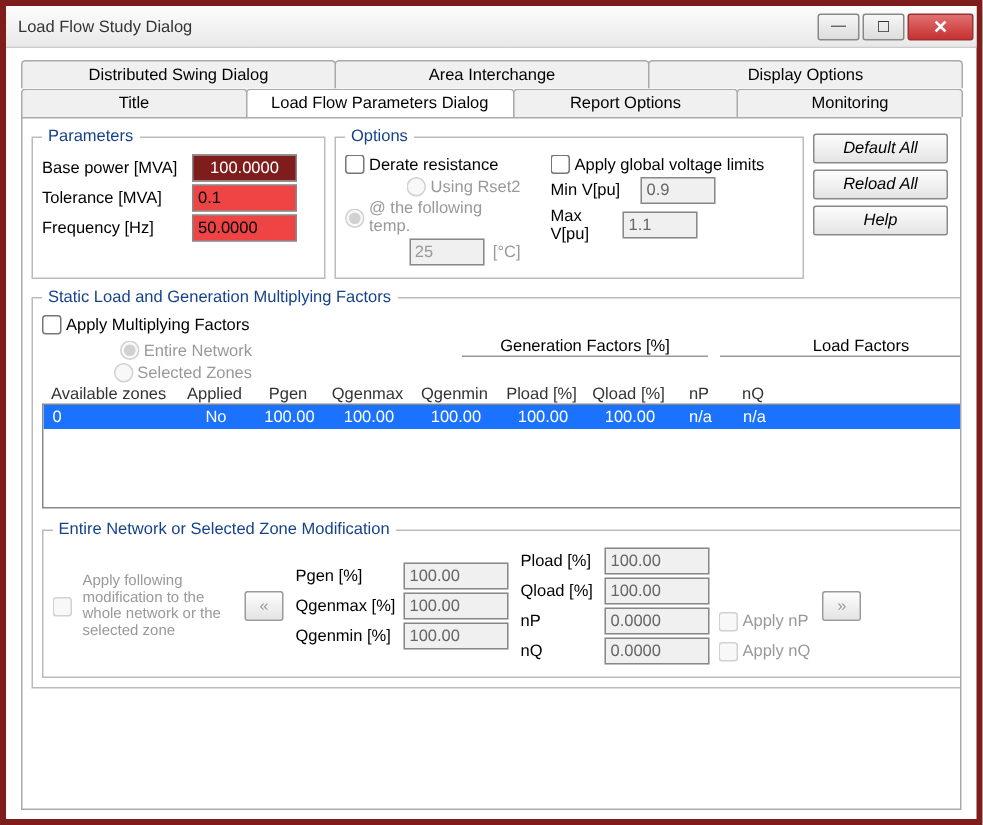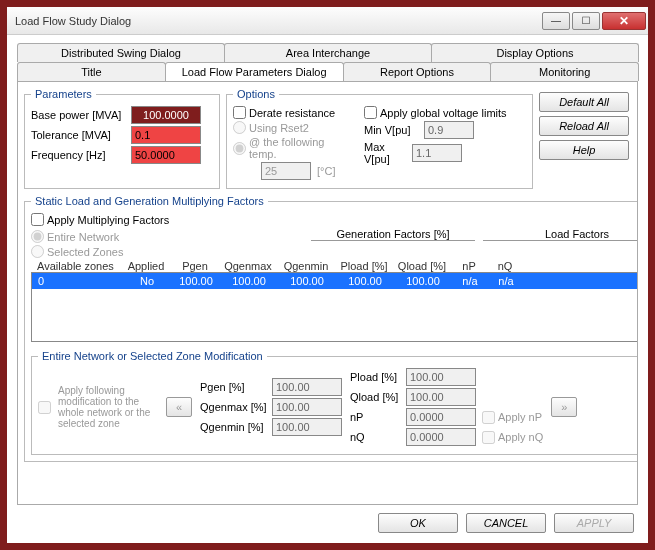--- a/index.html
+++ b/index.html
@@ -1,17 +1,17 @@
 <!DOCTYPE html>
 <html><head>
 <meta charset="utf-8">
 <style>
 * { box-sizing: border-box; font-family: "Segoe UI", Tahoma, sans-serif; font-size: 11px; }
 body { margin: 0; background: #aaa; width: 655px; height: 550px; overflow: hidden; }
-.window { width: 655px; height: 550px; background: #fff; border: 7px solid #7f1d1d; box-shadow: 2px 2px 6px rgba(0,0,0,.4); }
+.window { width: 655px; height: 550px; background: #fff; border: 4px solid #7f1d1d; box-shadow: 2px 2px 6px rgba(0,0,0,.4); }
 .titlebar { height: 28px; background: linear-gradient(#fdfdfd,#e8e8e8); display: flex; align-items: center; padding: 0 2px 0 8px; border-bottom: 1px solid #ccc; }
 .titlebar .title { flex: 1; color: #333; }
 .tbtn { width: 28px; height: 18px; margin-left: 2px; border: 1px solid #888; background: linear-gradient(#f6f6f6,#ddd); display: flex; align-items: center; justify-content: center; font-size: 10px; color: #333; border-radius: 2px; }
 .tbtn.close { background: linear-gradient(#e07070,#c83030); color: #fff; width: 44px; border-color: #933; font-weight: bold; font-size: 12px; }
 .client { padding: 8px 10px 6px 10px; height: calc(100% - 28px); display: flex; flex-direction: column; }
 .tabs { position: relative; }
 .tabrow { display: flex; }
 .tab { padding: 3px 16px; border: 1px solid #aaa; border-bottom: none; background: #f0f0f0; margin-right: -1px; border-radius: 3px 3px 0 0; cursor: default; white-space: nowrap; }
 .tab.active { background: #fff; position: relative; z-index: 2; }
 .tabrow.row1 .tab { flex: 1; text-align: center; }
@@ -19,21 +19,21 @@
 .tabbody { border: 1px solid #aaa; padding: 6px; background: #fff; flex: 1; overflow: hidden; }
 fieldset { border: 1px solid #bbb; margin: 0; padding: 4px 18px 6px 6px; }
 legend { color: #15428b; padding: 0 4px; }
 .row { display: flex; align-items: center; margin: 2px 0; }
 .lbl { min-width: 100px; }
 input.txt { border: 1px solid #888; padding: 1px 3px; height: 18px; width: 70px; background: #ef4444; }
 input.txt.sel { background: #7f1d1d; color: #fff; text-align: center; }
 input.txt.ro { background: #f0f0f0; color: #666; }
 .btn { border: 1px solid #888; background: linear-gradient(#fdfdfd,#e4e4e4); padding: 3px 0; width: 90px; text-align: center; border-radius: 2px; margin-bottom: 4px; cursor: default; font-style: italic; }
 .chk, .rad { vertical-align: middle; margin: 0 3px 0 0; }
-.disabled, .disabled * { color: #999 !important; }
+.disabled, .disabled * { color: #999 !important; justify-content: flex-end; }
 .topgrid { display: flex; gap: 6px; margin-bottom: 6px; }
 .colbtns { display: flex; flex-direction: column; align-items: flex-end; padding: 4px 2px 0 0; }
 .listhdr { display: grid; grid-template-columns: 90px 50px 48px 58px 58px 58px 58px 36px 36px; font-size: 10px; color: #333; }
 .listhdr div { text-align: center; }
 .listbox { border: 1px solid #888; height: 70px; background: #fff; overflow: hidden; }
 .listrow { display: grid; grid-template-columns: 90px 50px 48px 58px 58px 58px 58px 36px 36px; background: #1a72ff; color: #fff; height: 16px; align-items: center; font-size: 10px; }
 .listrow div { text-align: center; }
 .grouphdr { display: flex; font-size: 10px; }
 .ghcell { text-align: center; }
 .smallbtn { border: 1px solid #999; background: linear-gradient(#fdfdfd,#e4e4e4); width: 26px; height: 20px; display: flex; align-items: center; justify-content: center; border-radius: 2px; }
@@ -232,20 +232,15 @@
             </div>
             <div class="smallbtn disabled">
                 <span>»</span>
               </div>
           </div>
         </fieldset>
       </fieldset>
 
     </div>
 
-    <div class="bottombar">
-      <div class="btn">OK</div>
-      <div class="btn">CANCEL</div>
-      <div class="btn dis">APPLY</div>
-    </div>
 
   </div>
 </div>
 
 </body></html>

